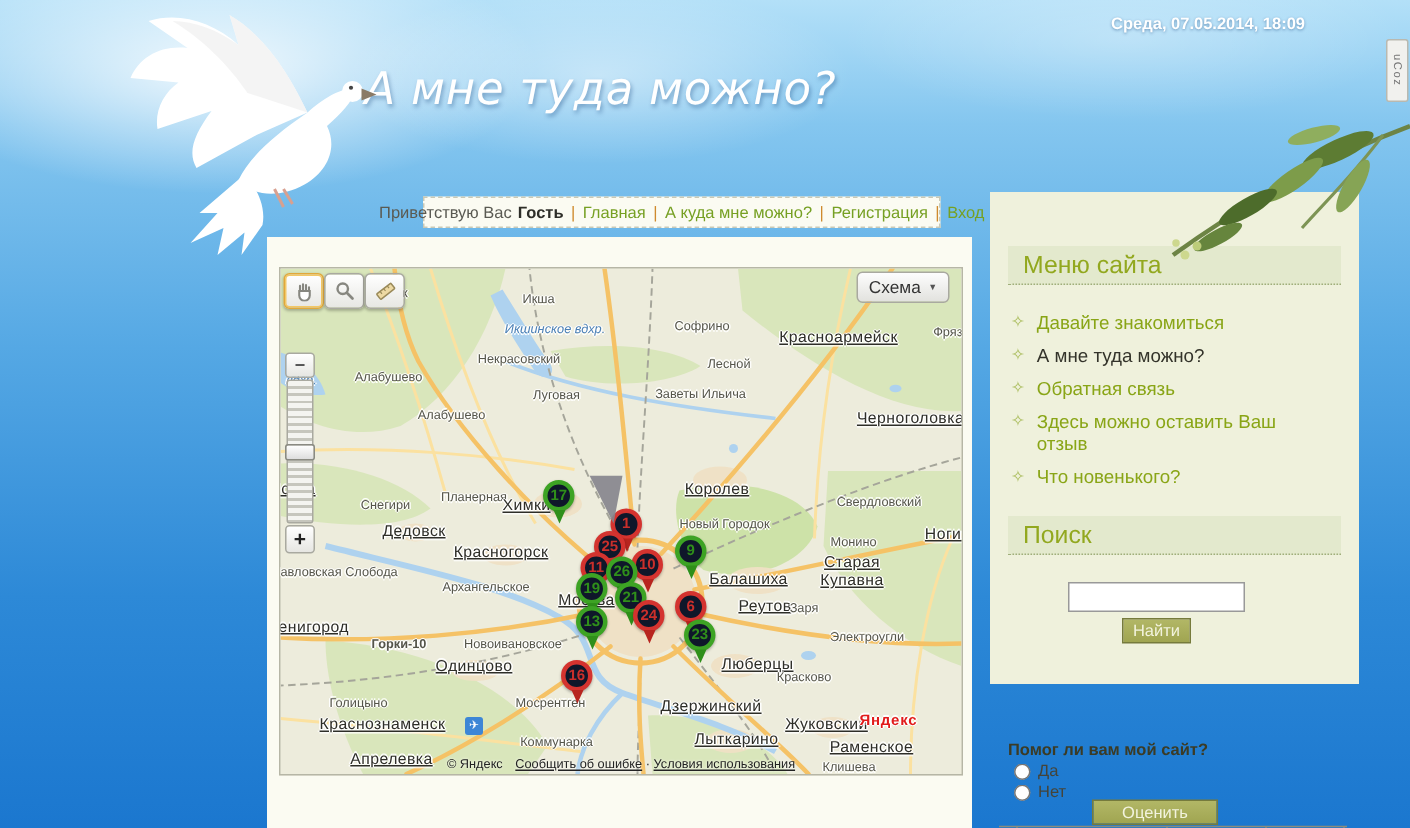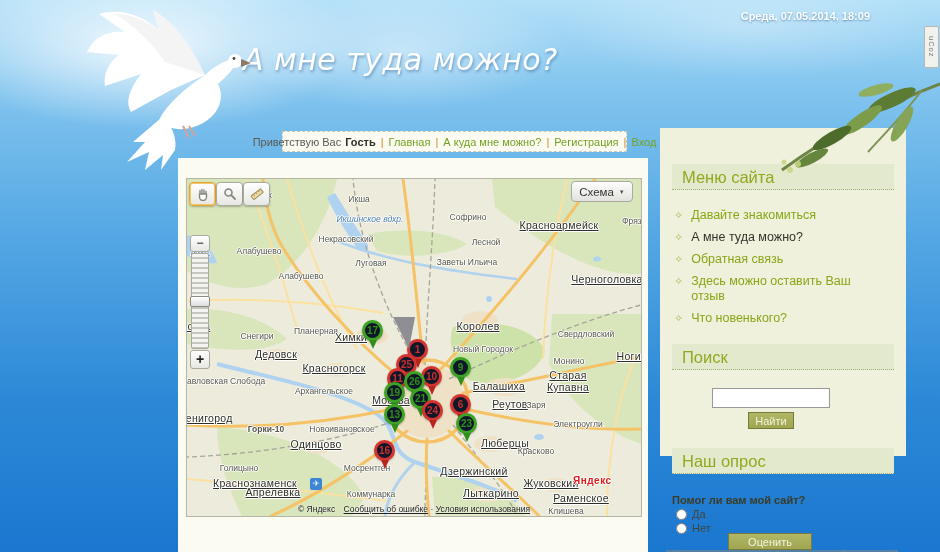--- a/index.html
+++ b/index.html
@@ -299,21 +299,21 @@
         <span class="mlabel city" style="left: 302px; top: 264px; padding-left: 32px;">Люберцы</span>
         <span class="mlabel town" style="left: 349px; top: 272px;">Красково</span>
         <span class="mlabel town" style="left: 52px; top: 289px;">Голицыно</span>
         <span class="mlabel town" style="left: 180px; top: 289px;">Мосрентген</span>
         <span class="mlabel city" style="left: 287px; top: 292px;">Дзержинский</span>
         <span class="mlabel city" style="left: 68px; top: 304px;">Краснознаменск</span>
         <span class="mlabel city" style="left: 364px; top: 304px;">Жуковский</span>
         <span class="mlabel city" style="left: 304px; top: 314px;">Лыткарино</span>
         <span class="mlabel town" style="left: 184px; top: 315px;">Коммунарка</span>
         <span class="mlabel city" style="left: 394px; top: 319px;">Раменское</span>
-        <span class="mlabel city" style="left: 74px; top: 313px; margin-left: 12px;">Апрелевка</span>
+        <span class="mlabel city" style="left: 74px; top: 327px;">Апрелевка</span>
         <span class="mlabel town" style="left: 379px; top: 332px;">Клишева</span>
         <div class="marker green" style="left: 186px; top: 152px;">
           <span class="mc">17</span>
           <span class="mt"></span>
         </div>
         <div class="marker red" style="left: 231px; top: 171px;">
           <span class="mc">1</span>
           <span class="mt"></span>
         </div>
         <div class="marker red" style="left: 220px; top: 186px;">
@@ -389,21 +389,20 @@
       <li class="menu-item">
         <span class="bullet">✧</span>
         <span>Что новенького?</span>
       </li>
     </ul>
 
     <div class="band" style="top:216px">Поиск</div>
     <input class="search-input" type="text" value="" style="">
     <button class="btn search-btn">Найти</button>
 
-    <div class="band" style="top:320px">Наш опрос</div>
     <div class="poll-q">Помог ли вам мой сайт?</div>
     <label class="radio-row" style="top:380px">
       <input type="radio" name="poll" style="">
       <span>Да</span>
     </label>
     <label class="radio-row" style="top:394px">
       <input type="radio" name="poll" style="">
       <span>Нет</span>
     </label>
     <button class="btn poll-btn">Оценить</button>

